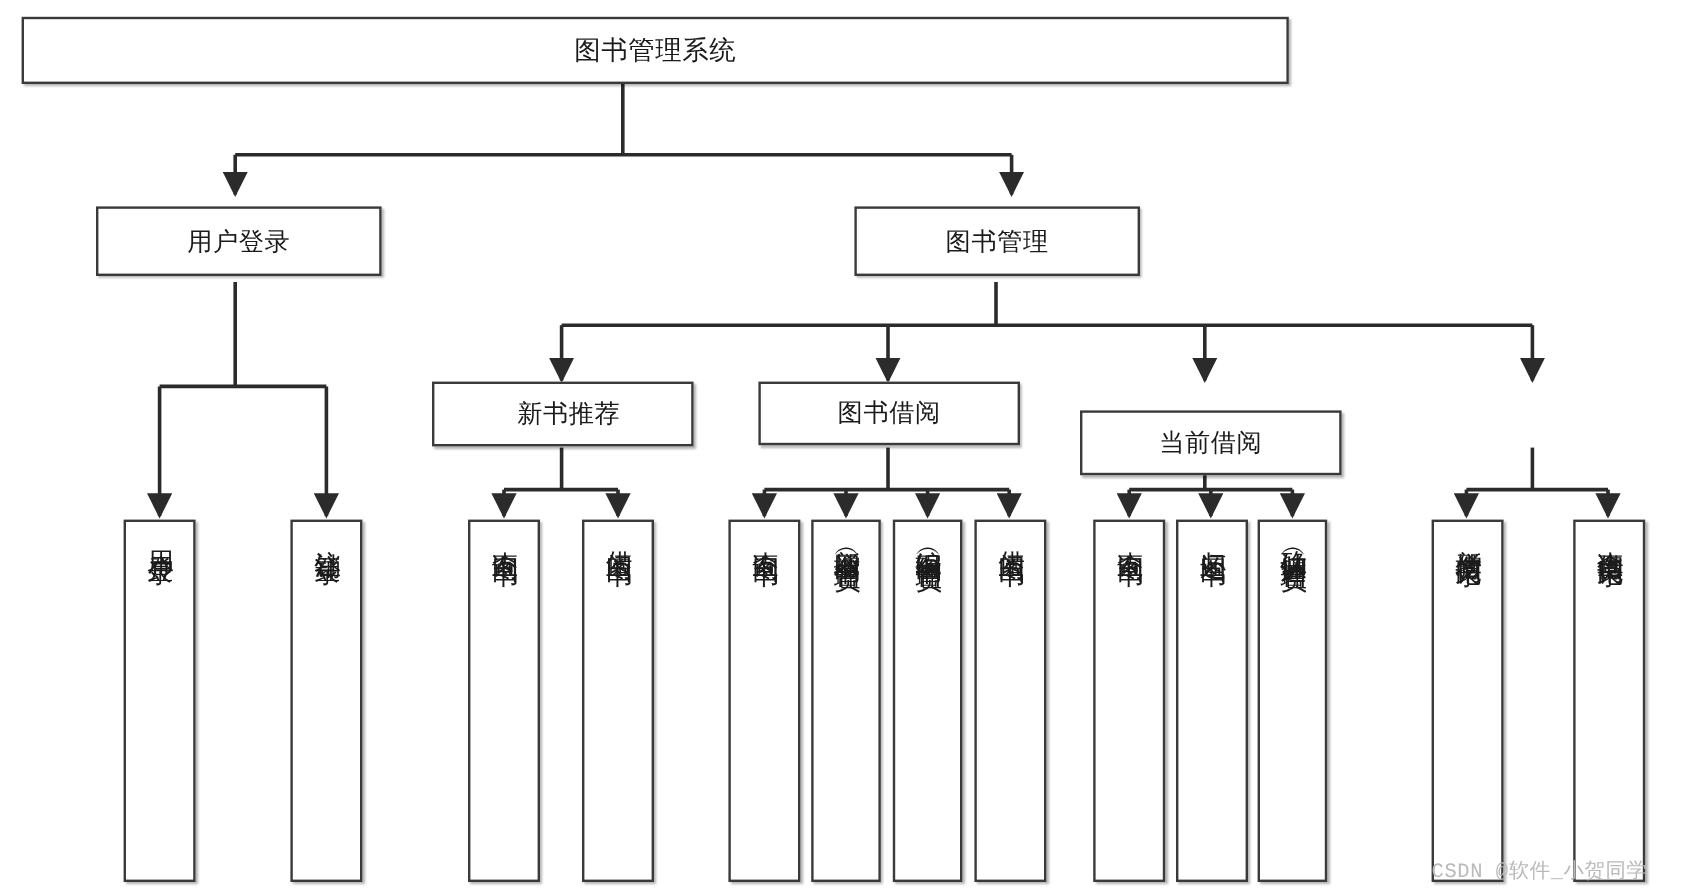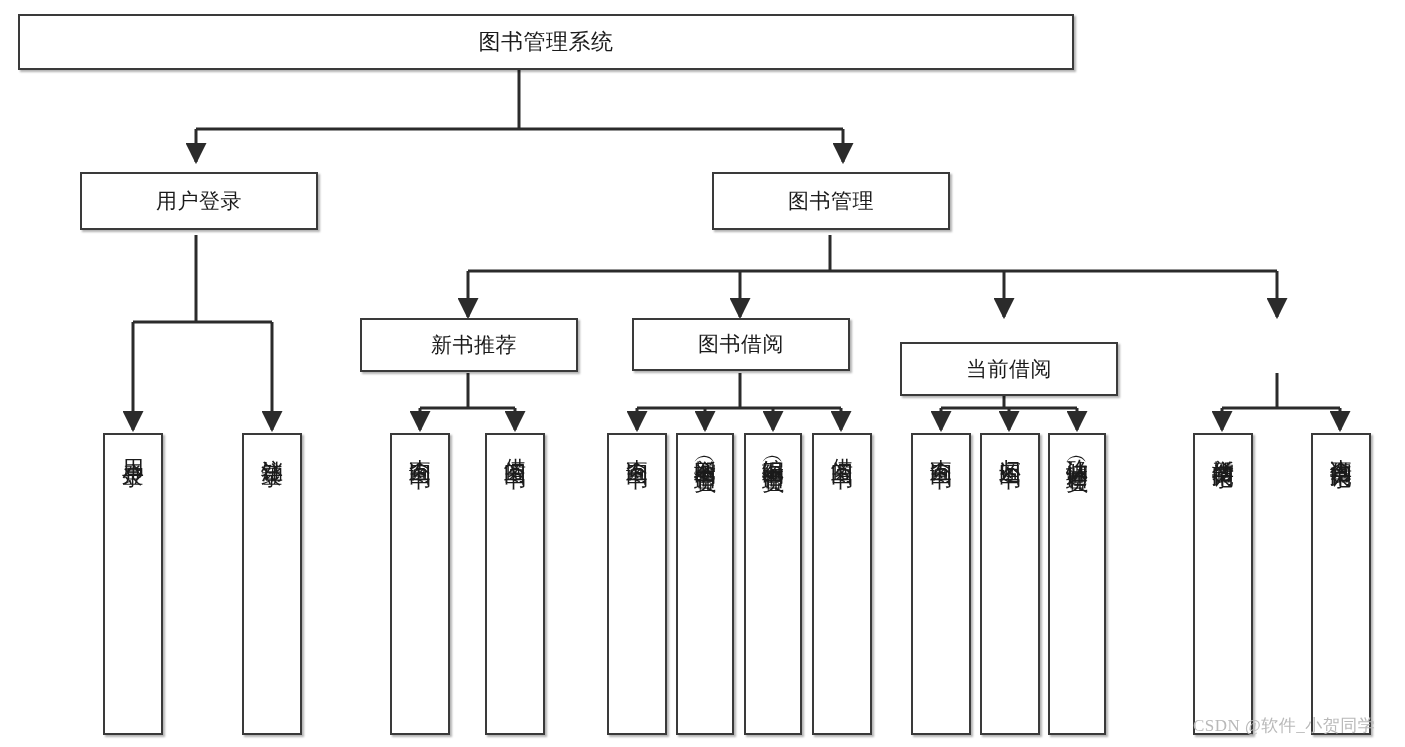--- a/index.html
+++ b/index.html
@@ -66,21 +66,21 @@
     letter-spacing: 2px;
   }
   .watermark {
     position: absolute;
     left: 1193px;
     top: 714px;
     font-size: 17px;
     color: #b9b9b9;
     letter-spacing: 0.5px;
     white-space: nowrap;
-    font-family: Liberation Serif, serif;
+    font-family: Liberation Mono, monospace;
   }
 </style>
 </head>
 <body>
 
 <div id="canvas">
 
   <svg class="wires" viewBox="0 0 1405 747" xmlns="http://www.w3.org/2000/svg">
     <defs>
       <marker id="arrow" viewBox="0 0 10 10" refX="9" refY="5" markerWidth="7" markerHeight="7" orient="auto-start-reverse">

